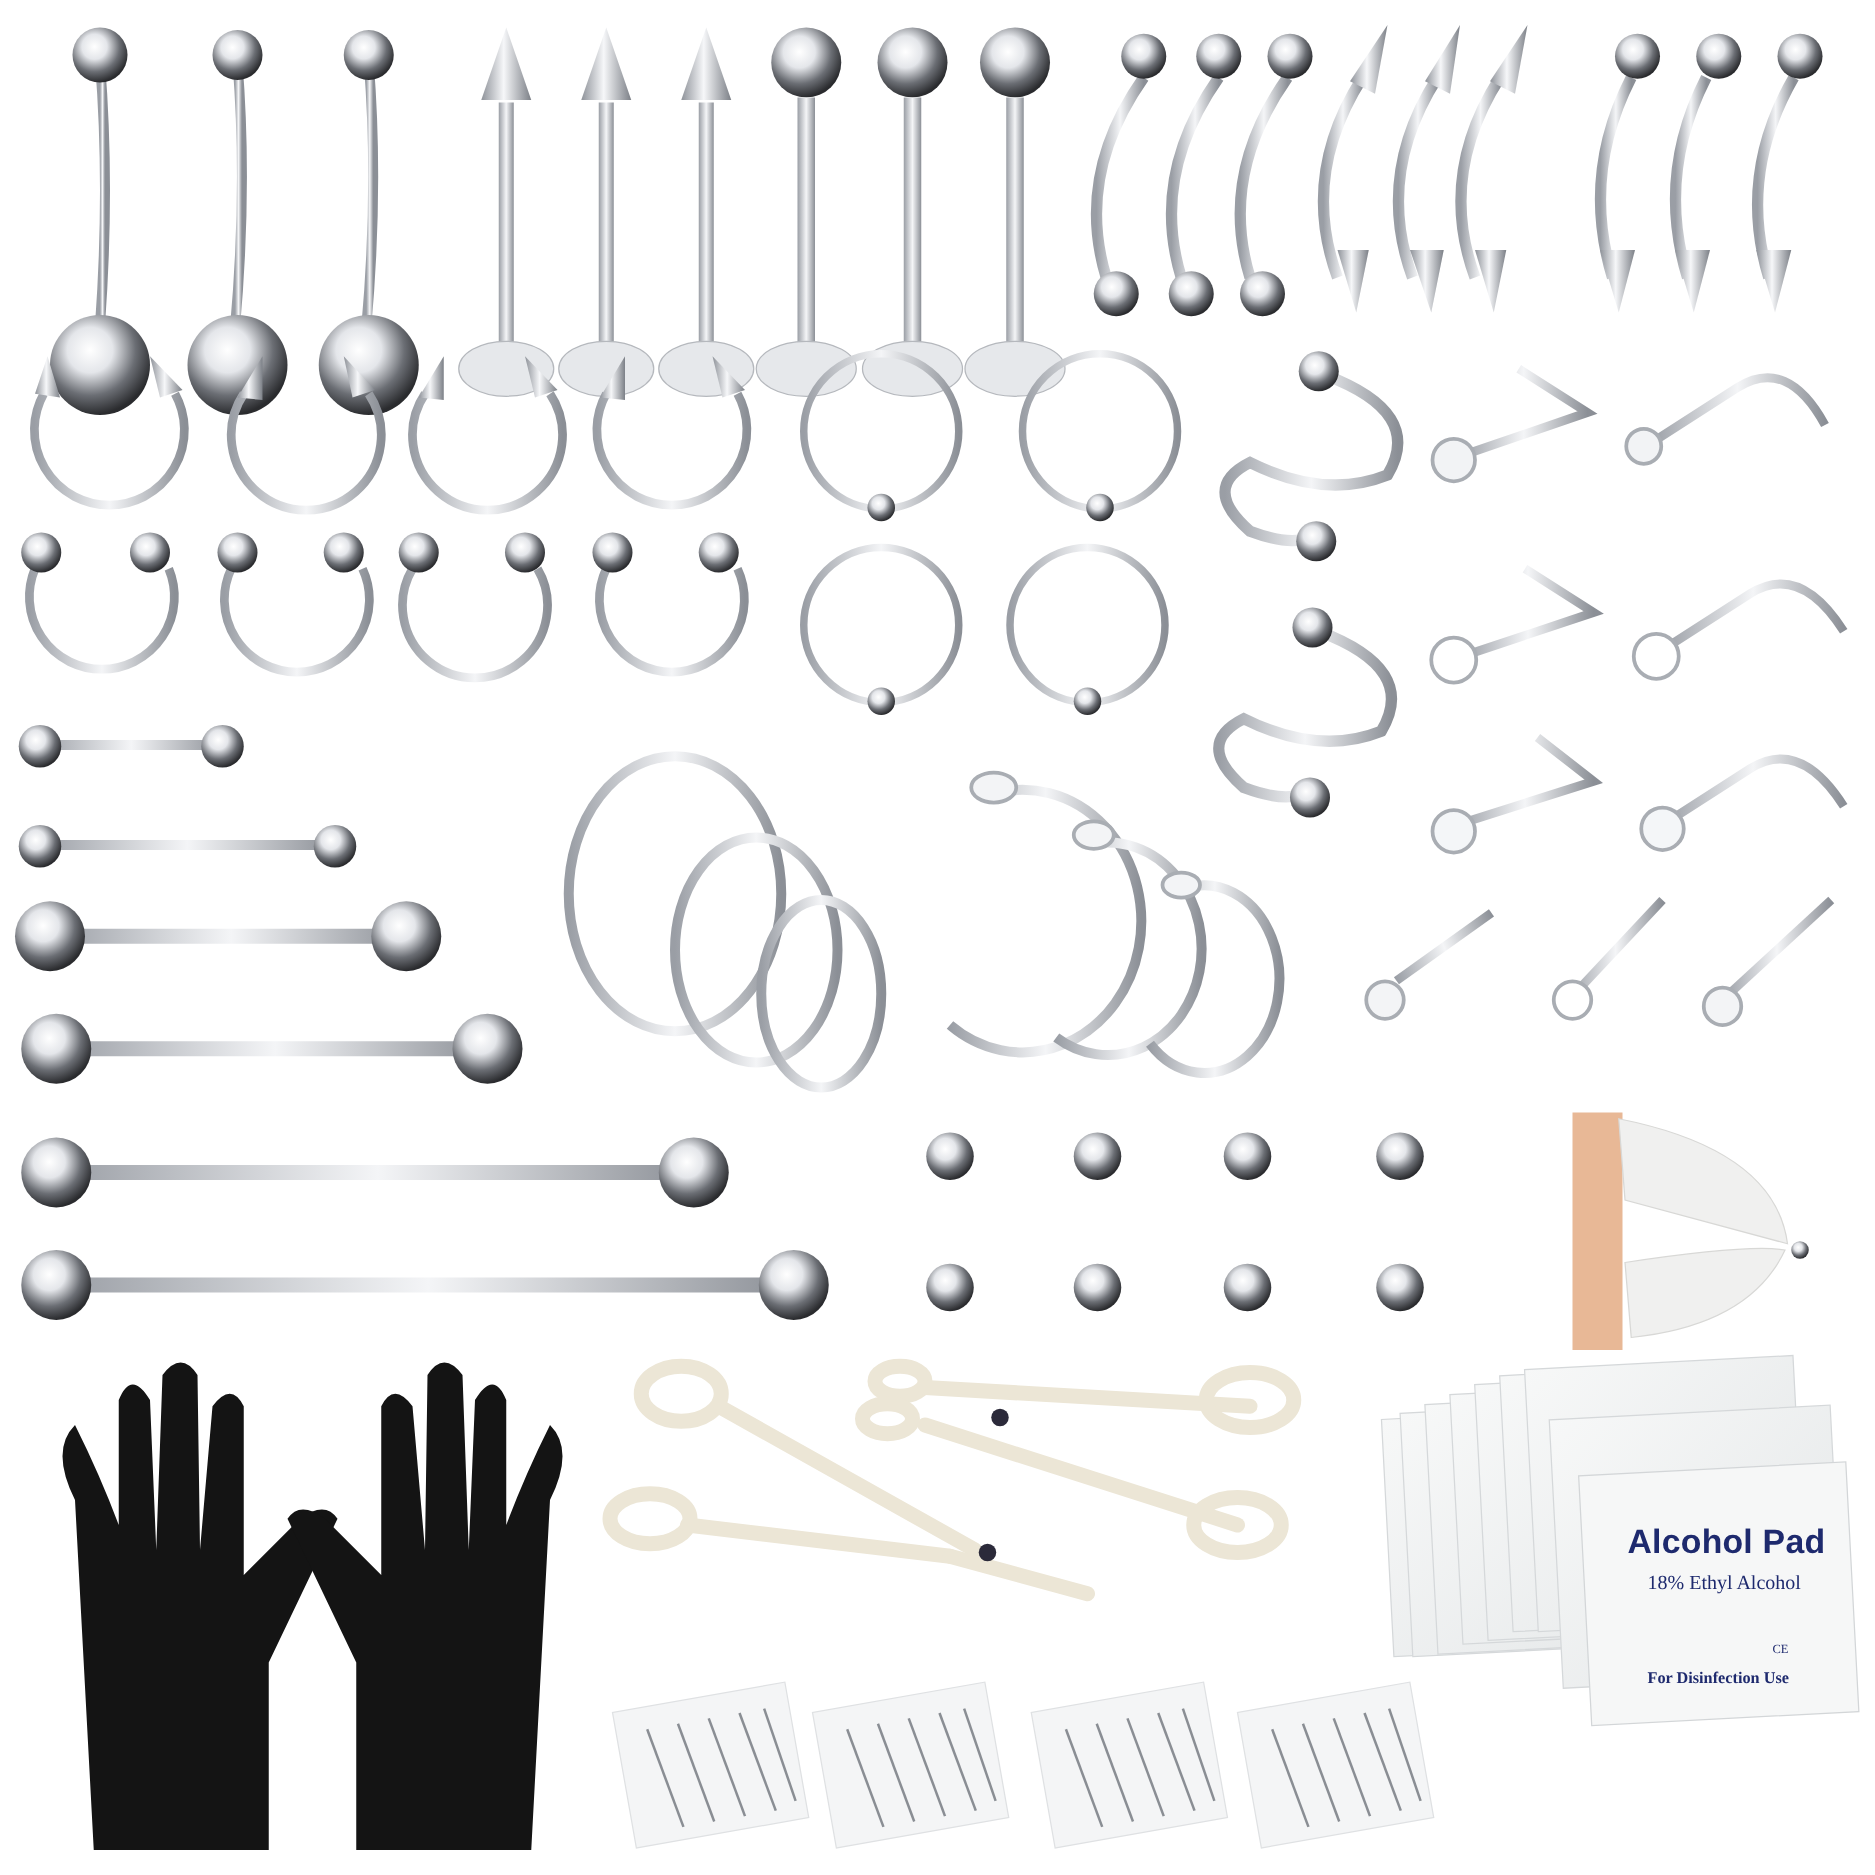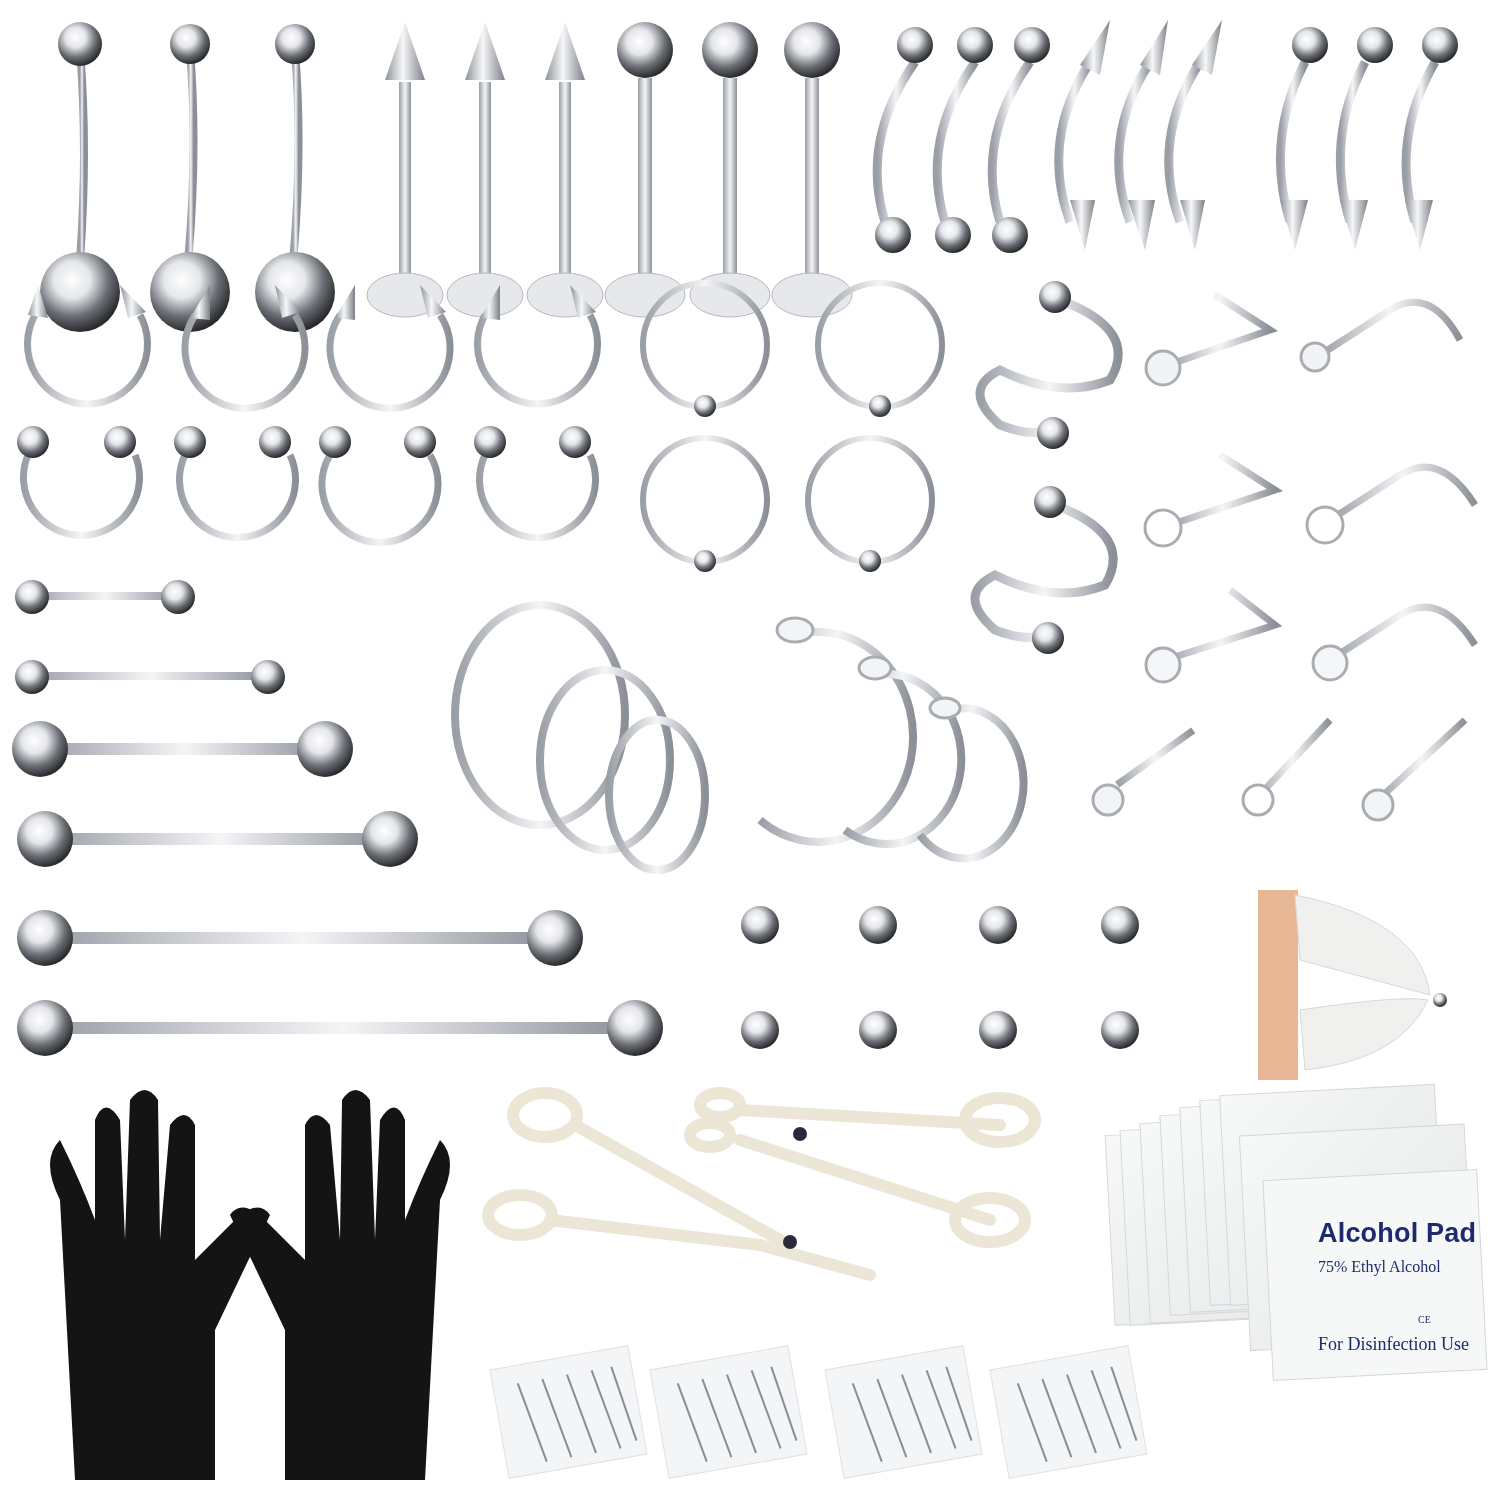--- a/index.html
+++ b/index.html
@@ -1,22 +1,22 @@
 <!DOCTYPE html>
 <html><head>
 <meta charset="utf-8">
 <style>
   html,body{margin:0;padding:0;background:#ffffff;}
   body{width:1500px;height:1500px;position:relative;overflow:hidden;font-family:"Liberation Sans",sans-serif;}
   svg.stage{position:absolute;left:0;top:0;width:1500px;height:1500px;}
   .pad-label{position:absolute;color:#1e2a6e;}
-  .pad-title{left:1302px;top:1218px;font-family:"Liberation Sans",sans-serif;font-size:27px;font-weight:bold;letter-spacing:0.2px;margin-left:16px;}
+  .pad-title{left:1302px;top:1218px;font-family:"Liberation Sans",sans-serif;font-size:27px;font-weight:bold;letter-spacing:0.2px;}
   .pad-sub{left:1318px;top:1258px;font-family:"Liberation Serif",serif;font-size:16px;}
   .pad-ce{left:1418px;top:1314px;font-family:"Liberation Serif",serif;font-size:10px;}
-  .pad-use{left:1318px;top:1334px;font-family:"Liberation Serif",serif;font-size:18px;font-weight:normal;}
+  .pad-use{left:1318px;top:1334px;font-family:"Liberation Serif",serif;font-size:13px;font-weight:bold;}
   .pad-wrap{position:absolute;left:1268px;top:1175px;width:214px;height:200px;transform:rotate(-3deg);transform-origin:center;}
 </style>
 </head>
 <body>
 
 <svg class="stage" viewBox="0 0 1500 1500" xmlns="http://www.w3.org/2000/svg">
   <defs>
     <radialGradient id="ball" cx="40%" cy="35%" r="65%">
       <stop offset="0" stop-color="#ffffff"></stop>
       <stop offset="0.35" stop-color="#e4e6ea"></stop>
@@ -330,15 +330,15 @@
     <rect x="1185" y="1102" width="215" height="205" fill="url(#pad)" stroke="#d5d8da" transform="rotate(-3 1290 1205)"></rect>
     <rect x="1205" y="1095" width="215" height="205" fill="url(#pad)" stroke="#d5d8da" transform="rotate(-3 1310 1198)"></rect>
     <rect x="1225" y="1090" width="215" height="210" fill="url(#pad)" stroke="#d5d8da" transform="rotate(-3 1330 1195)"></rect>
     <rect x="1245" y="1130" width="225" height="215" fill="url(#pad)" stroke="#d5d8da" transform="rotate(-3 1355 1240)"></rect>
     <rect x="1268" y="1175" width="214" height="200" fill="#f6f7f7" stroke="#d3d6d8" transform="rotate(-3 1375 1275)"></rect>
   </g>
 </svg>
 
 <div class="pad-wrap"></div>
 <div class="pad-label pad-title">Alcohol Pad</div>
-<div class="pad-label pad-sub">75% Ethyl Alcohol</div>
+<div class="pad-label pad-sub">18% Ethyl Alcohol</div>
 <div class="pad-label pad-ce">CE</div>
 <div class="pad-label pad-use">For Disinfection Use</div>
 
 </body></html>

